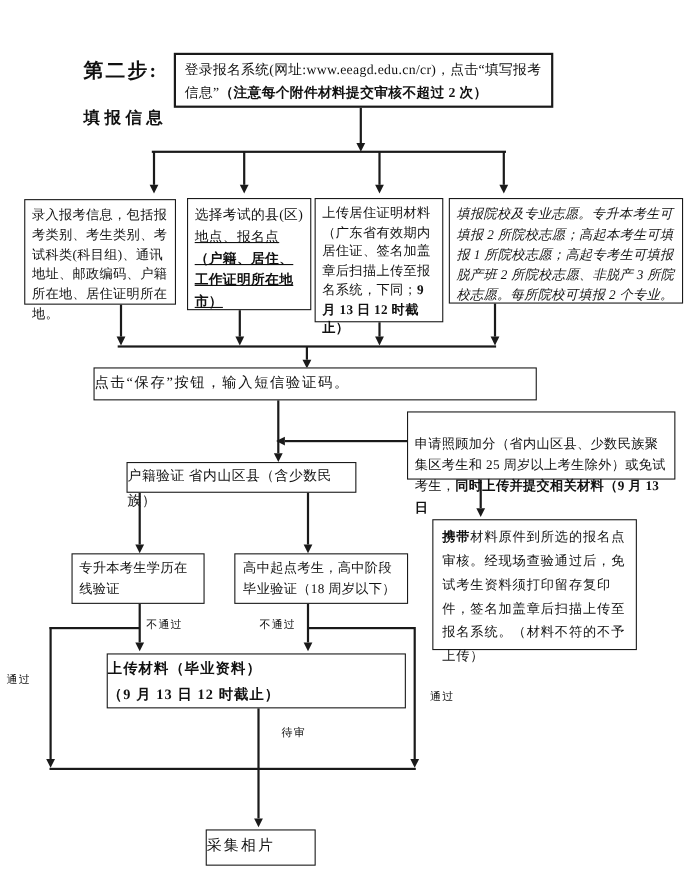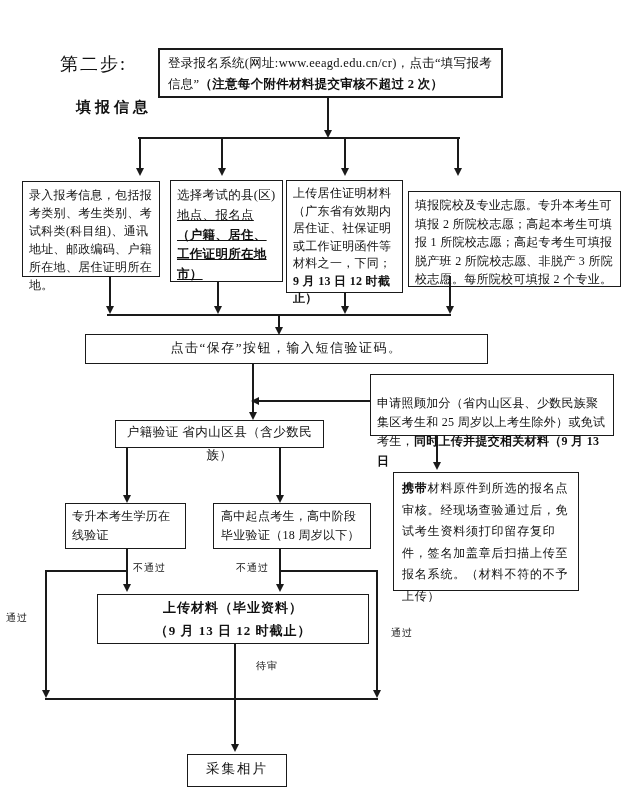--- a/index.html
+++ b/index.html
@@ -9,22 +9,22 @@
   .box{position:absolute;border:1.5px solid #1a1a1a;background:#fff;font-size:12px;line-height:1.55;padding:4px 6px;letter-spacing:.3px}
   .hline,.vline{position:absolute;background:#1a1a1a}
   .hline{height:1.5px}
   .vline{width:1.5px}
   .arr-d{position:absolute;width:0;height:0;border-left:4px solid transparent;border-right:4px solid transparent;border-top:8px solid #1a1a1a}
   .arr-l{position:absolute;width:0;height:0;border-top:4px solid transparent;border-bottom:4px solid transparent;border-right:8px solid #1a1a1a}
   .lbl{position:absolute;font-size:10px;letter-spacing:1px;white-space:nowrap}
   .b{font-weight:bold}
   .u{text-decoration:underline}
   .bu{font-weight:bold;text-decoration:underline}
-  .ctr{text-align:center}
-  .step-title{position:absolute;left:60px;top:52px;font-size:18px;font-weight:normal;letter-spacing:2px}
+  .ctr{}
+  .step-title{position:absolute;left:76px;top:52px;font-size:18px;font-weight:bold;letter-spacing:2px}
   .step-sub{position:absolute;left:76px;top:98px;font-size:15px;font-weight:bold;letter-spacing:4px}
 </style>
 </head>
 <body>
 
 <div class="stage">
 
   <div class="step-title">第二步:</div>
   <div class="step-sub">填报信息</div>
 
@@ -47,24 +47,24 @@
 
   <div class="box" style="left:22px;top:181px;width:138px;height:96px;line-height:1.5;">
     <span>录入报考信息，包括报考类别、考生类别、考试科类(科目组)、通讯地址、邮政编码、户籍所在地、居住证明所在地。</span>
   </div>
 
   <div class="box" style="left:170px;top:180px;width:113px;height:102px;font-size:12.5px;line-height:1.58;padding:5px 6px;">
     <span>选择考试的县(区)</span><span class="u">地点、报名点</span><span class="bu">（户籍、居住、工作证明所在地市）</span>
   </div>
 
   <div class="box" style="left:286px;top:180px;width:117px;height:113px;line-height:1.46;">
-    <span>上传居住证明材料（广东省有效期内居住证、社保证明或工作证明函件等材料之一，下同；</span><span class="b">9 月 13 日 12 时截止）</span>
+    <span>上传居住证明材料（广东省有效期内居住证、签名加盖章后扫描上传至报名系统，下同；</span><span class="b">9 月 13 日 12 时截止）</span>
   </div>
 
-  <div class="box" style="left:408px;top:191px;width:213px;height:96px;line-height:1.55;">
+  <div class="box" style="left:408px;top:180px;width:213px;height:96px;line-height:1.55;font-style:italic;">
     <span>填报院校及专业志愿。专升本考生可填报 2 所院校志愿；高起本考生可填报 1 所院校志愿；高起专考生可填报脱产班 2 所院校志愿、非脱产 3 所院校志愿。每所院校可填报 2 个专业。</span>
   </div>
 
   <div class="vline" style="left:109px;top:277px;height:29px;"></div>
   <div class="arr-d" style="left:106px;top:306px;"></div>
   <div class="vline" style="left:217px;top:282px;height:24px;"></div>
   <div class="arr-d" style="left:214px;top:306px;"></div>
   <div class="vline" style="left:344px;top:293px;height:13px;"></div>
   <div class="arr-d" style="left:341px;top:306px;"></div>
   <div class="vline" style="left:449px;top:276px;height:30px;"></div>

